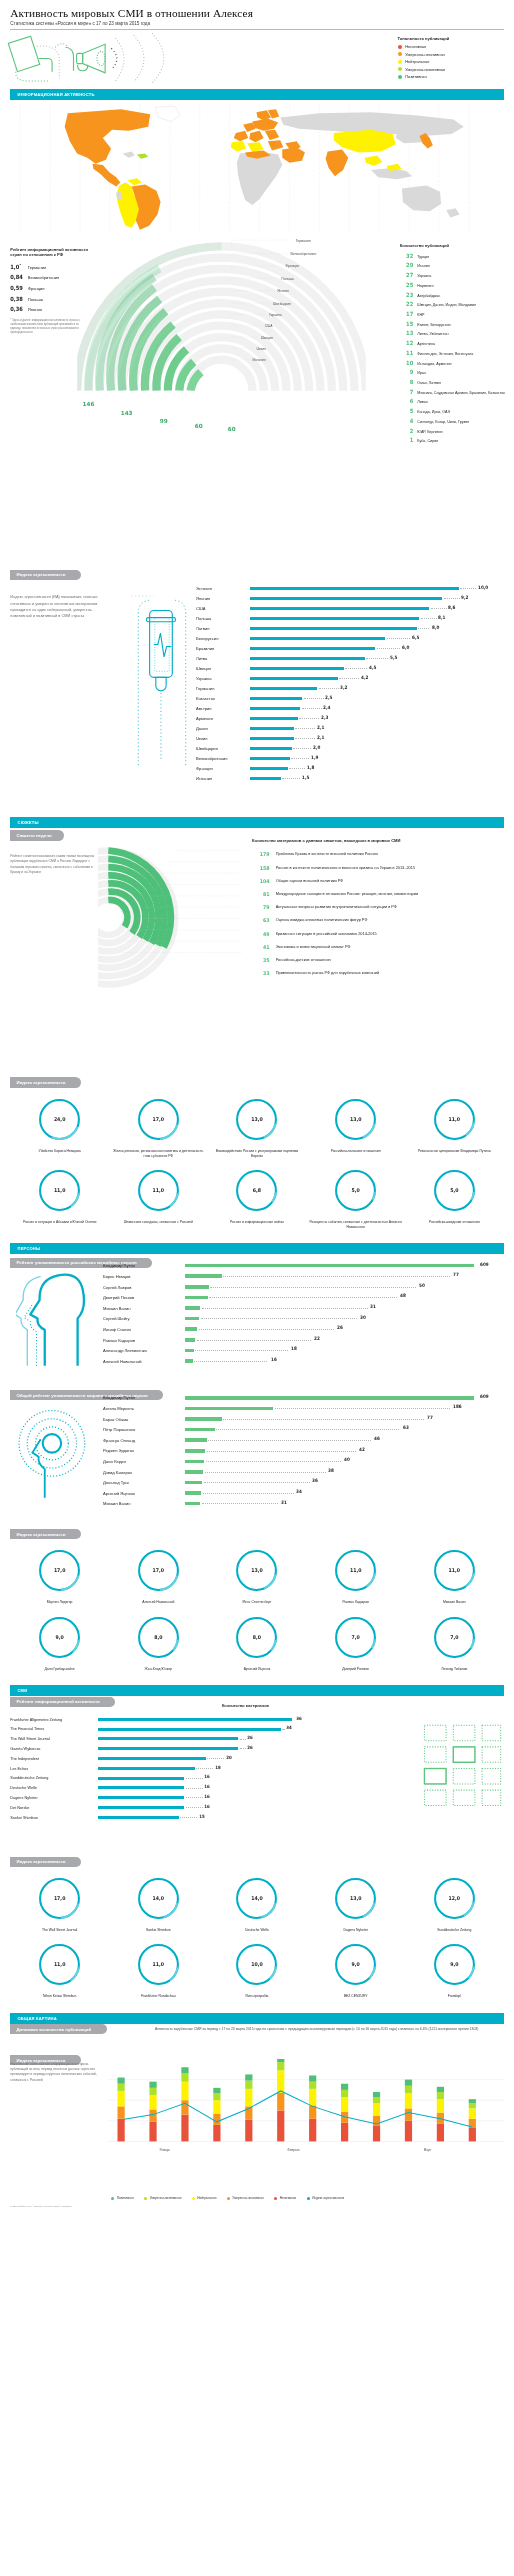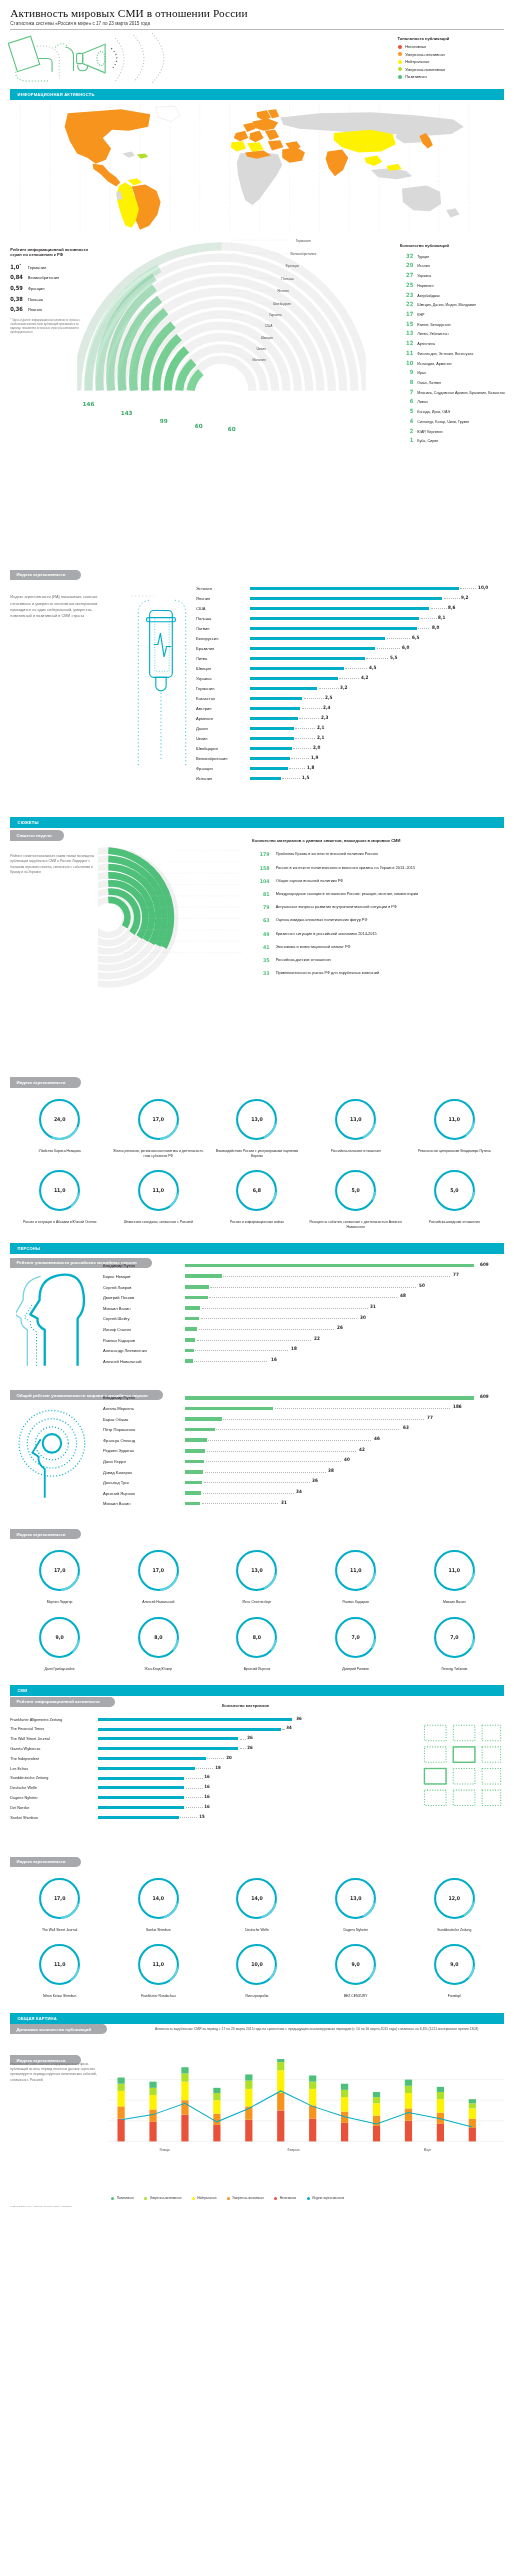--- a/index.html
+++ b/index.html
@@ -170,21 +170,21 @@
   .bl-txt { font-size: 3.1px; color:#333; }
   .footer-note { position:absolute; left: 10.3px; bottom: 2.1px; font-size: 2.4px; color:#9a9a9a; }
   .month-lbl { font-size: 6px; fill:#555; }
 </style>
 </head>
 <body>
 
 <div class="page">
 
   <div class="header">
-    <h1>Активность мировых СМИ в отношении России</h1>
+    <h1>Активность мировых СМИ в отношении Алексея</h1>
     <div class="sub">Статистика системы «Россия в мире» с 17 по 23 марта 2015 года</div>
   </div>
   <div class="hrule"></div>
 
   <div class="hero">
     <div class="hero-art">
       <svg width="237" height="50" viewBox="0 0 460 98">
         <g fill="none" stroke="#5cc47f" stroke-width="2.2">
           <rect x="12" y="12" width="46" height="58" transform="rotate(-18 35 41)"></rect>
           <path d="M64 50 h18 a8 8 0 0 1 8 8 v18"></path>

